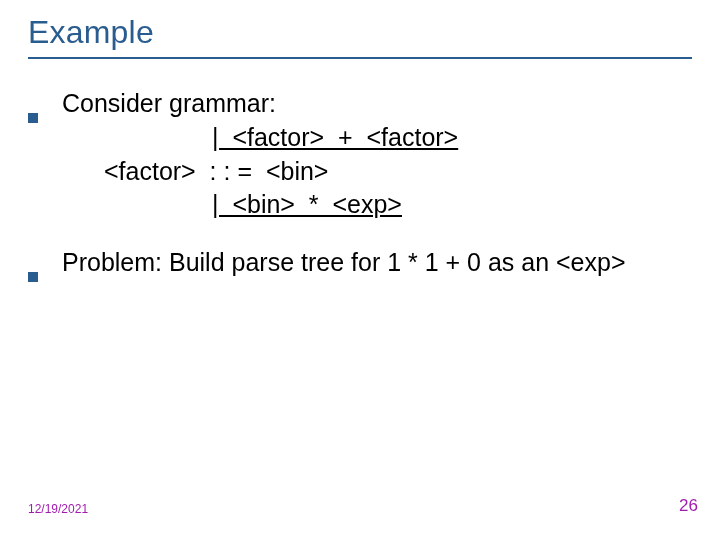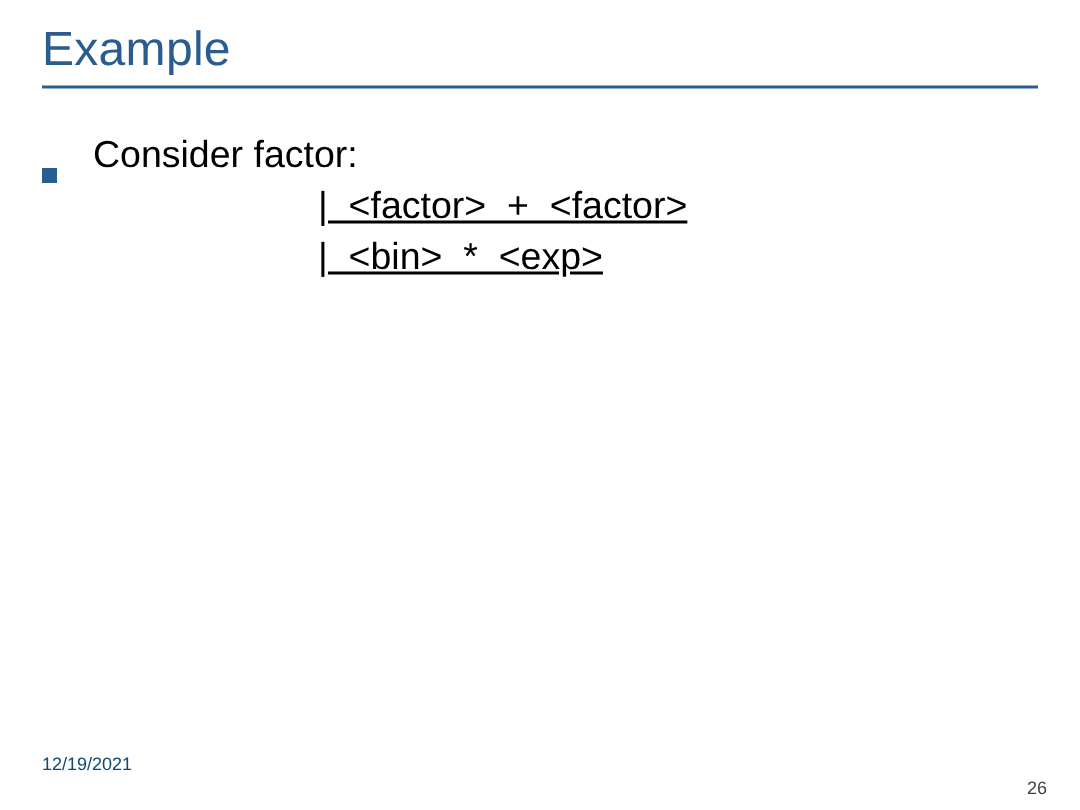--- a/index.html
+++ b/index.html
@@ -55,47 +55,54 @@
     white-space: pre;
     font-family: Verdana, Geneva, sans-serif;
   }
   .indent1 { padding-left: 42px; }
   .indent2 { padding-left: 150px; text-decoration: underline; }
   .footer {
     position: absolute;
     left: 28px;
     bottom: 16px;
     font-size: 12px;
-    color: #0c4a6e;
+    color: #a21caf;
   }
   .pagenum {
     position: absolute;
     right: 22px;
-    bottom: 0;
-    font-size: 12px;
-    color: #404040;
+    bottom: 16px;
+    font-size: 17px;
+    color: #a21caf;
   }
 </style>
 </head>
 <body>
 
 <div class="slide">
 
   <div class="title">Example</div>
   <hr class="rule">
 
   <div class="content">
 
     <div class="item">
       <div class="bullet"><span class="sq"></span></div>
       <div class="body">
-        <div>Consider factor:</div>
+        <div>Consider grammar:</div>
         <div class="g-line indent2">|  &lt;factor&gt;  +  &lt;factor&gt;</div>
+        <div class="g-line indent1">&lt;factor&gt;  : : =  &lt;bin&gt;</div>
         <div class="g-line indent2">|  &lt;bin&gt;  *  &lt;exp&gt;</div>
       </div>
     </div>
 
+    <div class="item">
+      <div class="bullet"><span class="sq"></span></div>
+      <div class="body">
+        <div>Problem: Build parse tree for  1 * 1 + 0 as an &lt;exp&gt;</div>
+      </div>
+    </div>
 
   </div>
 
   <div class="footer">12/19/2021</div>
   <div class="pagenum">26</div>
 </div>
 
 </body></html>

